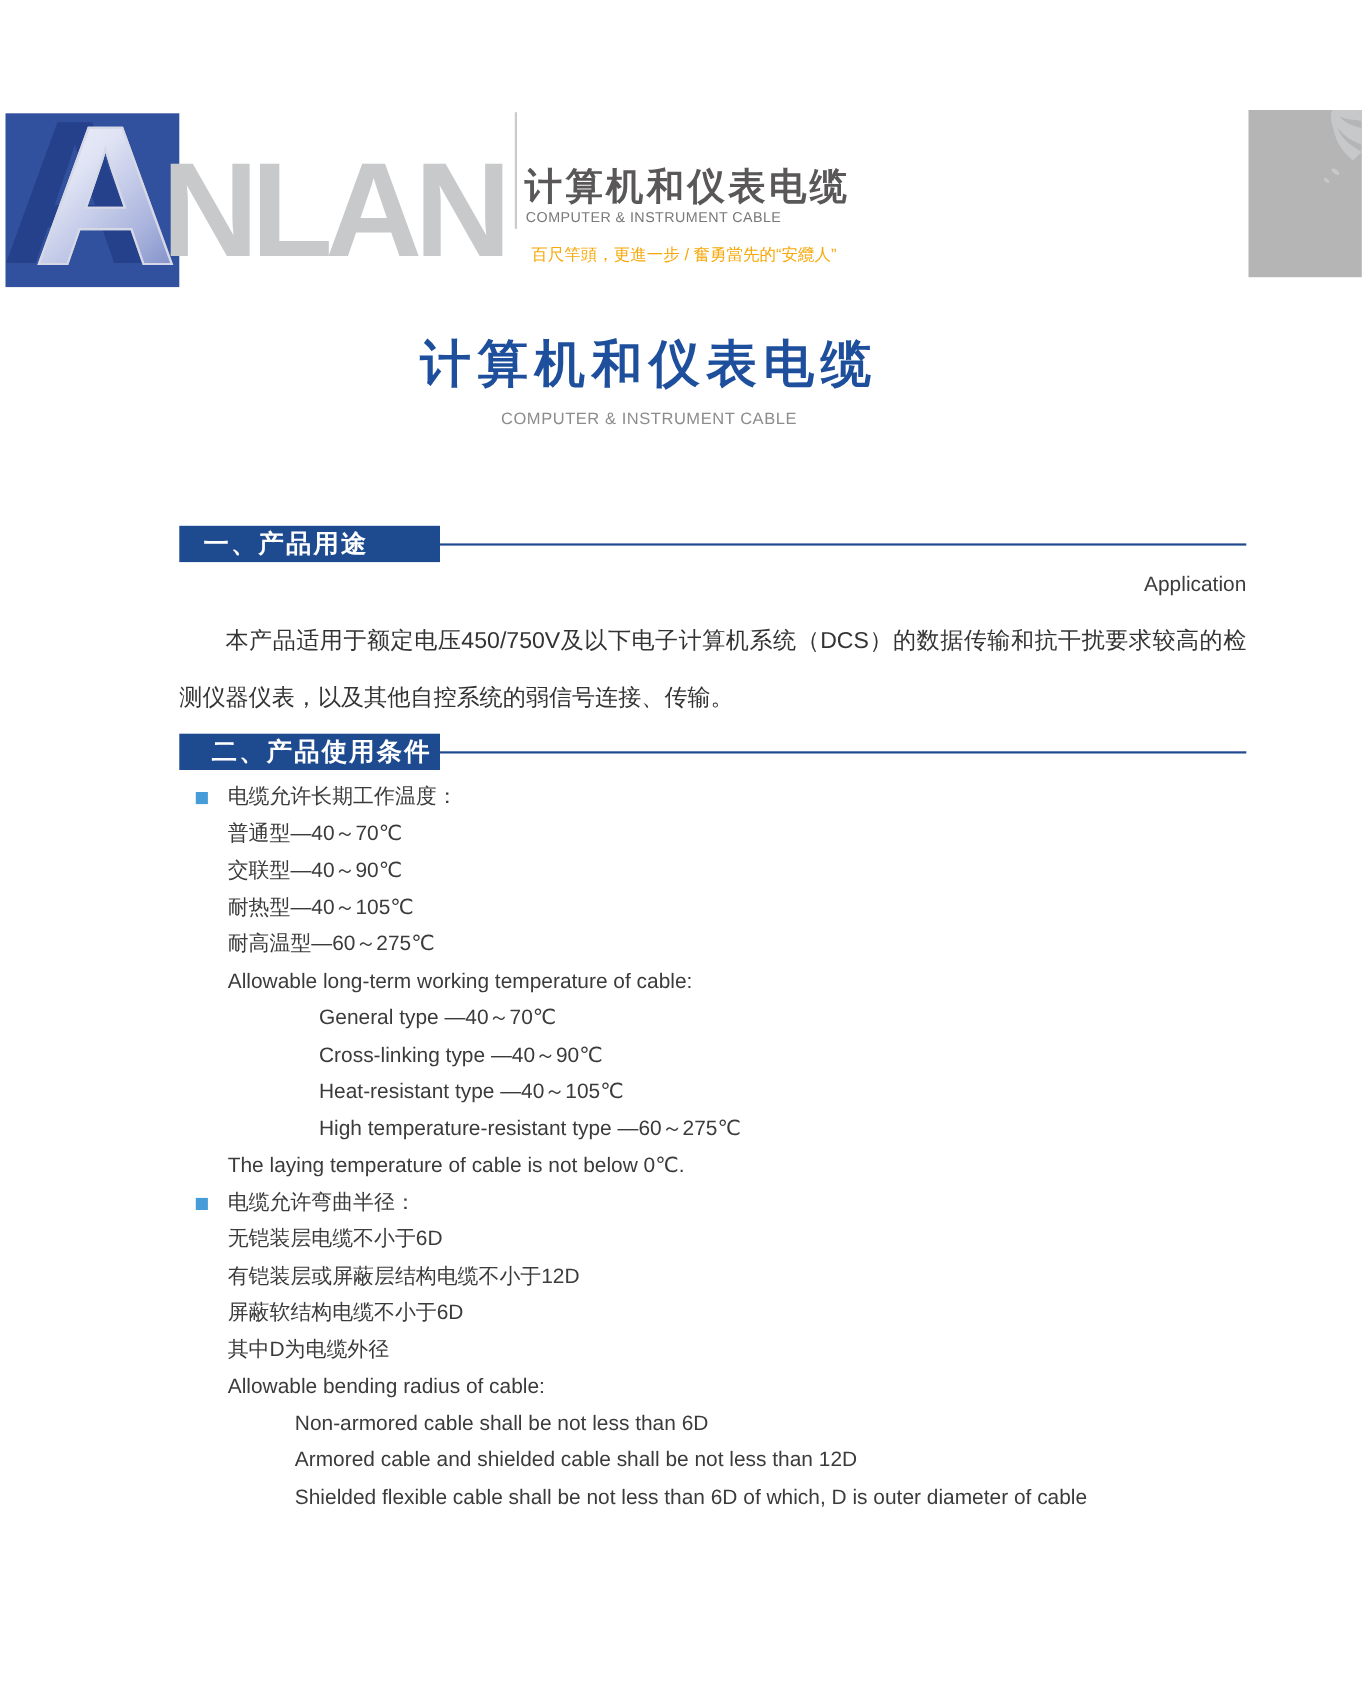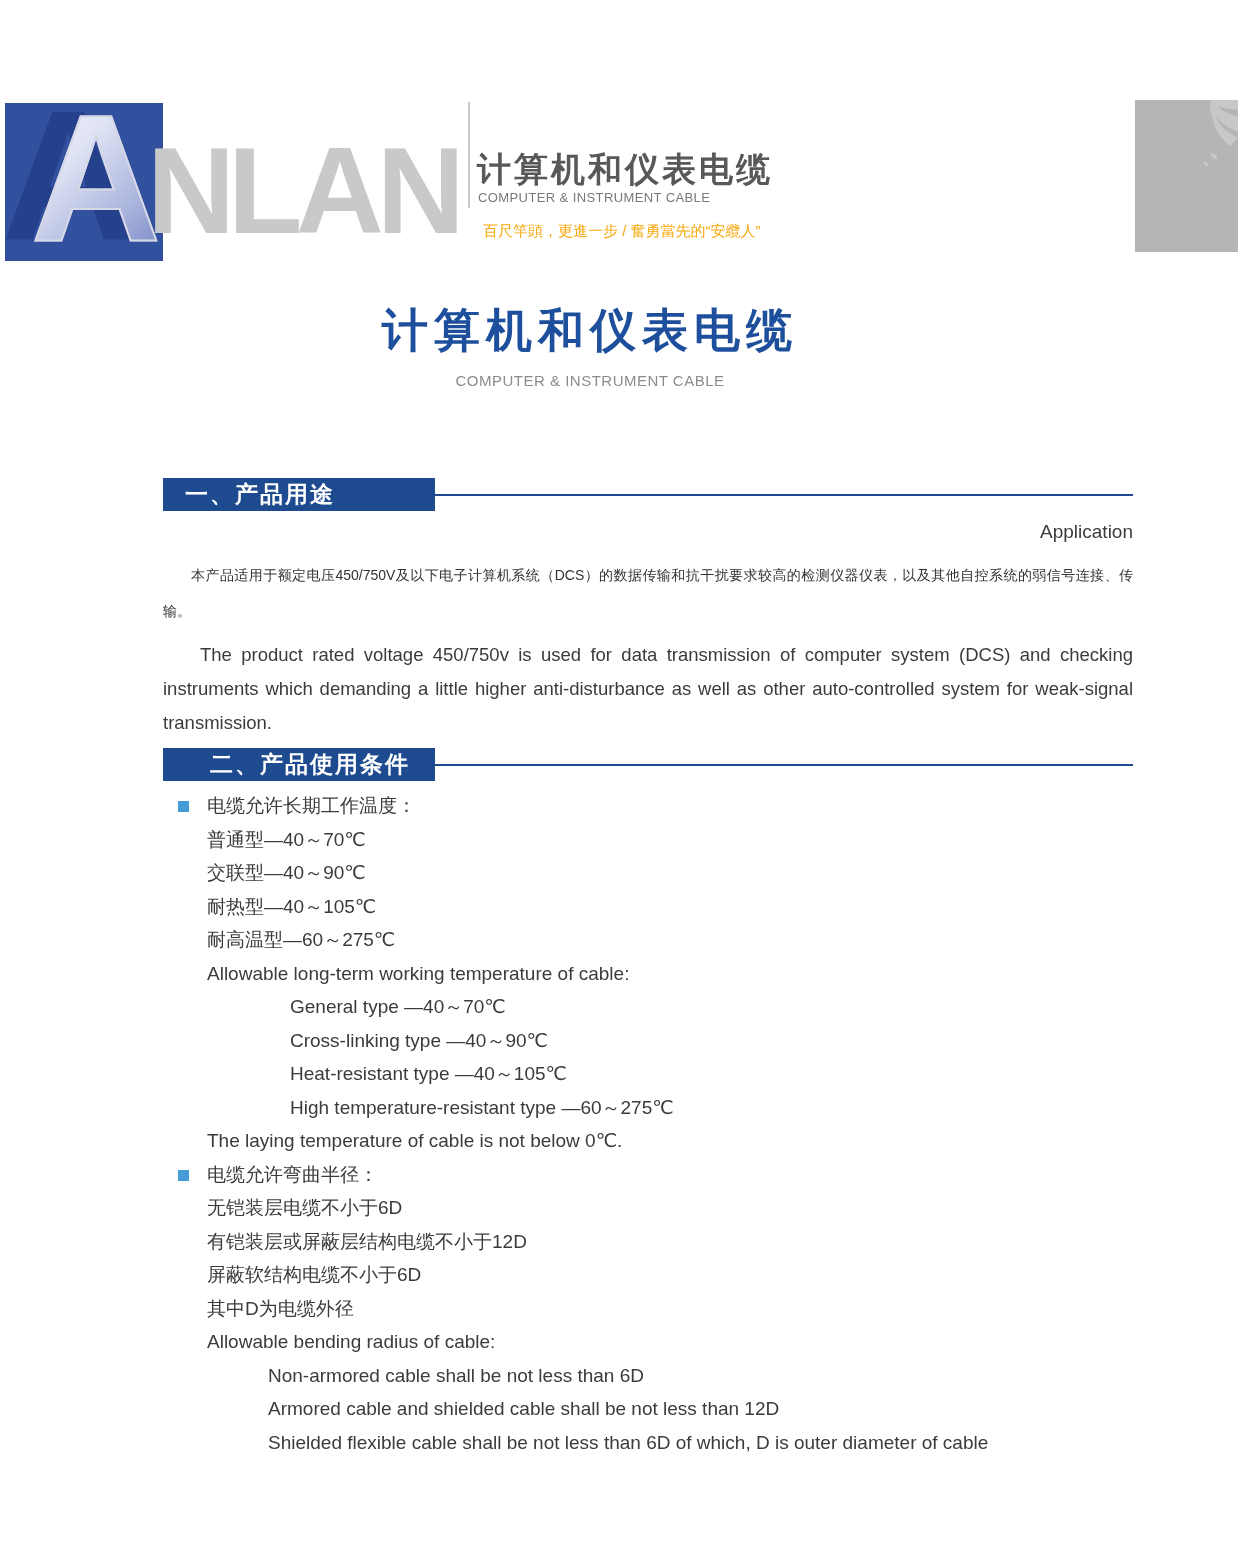--- a/index.html
+++ b/index.html
@@ -77,34 +77,34 @@
     margin-top:10px;
     font-size:15px; color:#8c8c8c; letter-spacing:0.5px;
   }
 
   
   .content {
     position:absolute; left:163px; top:478px; width:970px;
   }
   .sec-header { display:flex; align-items:center; }
   .sec-bar {
-    width:272px; height:33px; flex:0 0 auto;
+    width:237px; height:33px; flex:0 0 auto;
     background:#1e4a8f; color:#ffffff;
     font-size:23px; font-weight:bold; letter-spacing:2px;
     line-height:33px; padding-left:22px;
   }
   .sec-line { flex:1 1 auto; height:2px; background:#1e4a8f; }
   .sec-sub {
     margin:7px 0 0 38px;
     font-size:19px; line-height:28px; color:#3c3c3c;text-align:right;
   }
 
   .p-zh {
     margin-top:11px;
-    font-size:14px; line-height:36px; color:#333333;
+    font-size:21px; line-height:52px; color:#333333;
     text-align:justify; text-indent:2em;
   }
   .p-en {
     margin-top:9px; margin-bottom:8px;
     font-size:18.5px; line-height:34px; color:#3b3b3b;
     text-align:justify; text-indent:2em;
   }
   .sec2 { margin-top:6px;text-align:center; }
 
   .cond-list { margin-top:8px; }
@@ -149,21 +149,20 @@
 </div>
 
 <div class="content">
 
   <div class="sec-header">
     <div class="sec-bar">一、产品用途</div>
     <div class="sec-line"></div>
   </div>
   <div class="sec-sub">Application</div>
   <p class="p-zh">本产品适用于额定电压450/750V及以下电子计算机系统（DCS）的数据传输和抗干扰要求较高的检测仪器仪表，以及其他自控系统的弱信号连接、传输。</p>
-  <p class="p-en">The product rated voltage 450/750v is used for data transmission of computer system (DCS) and checking instruments which demanding a little higher anti-disturbance as well as other auto-controlled system for weak-signal transmission.</p>
 
   <div class="sec-header sec2">
     <div class="sec-bar">二、产品使用条件</div>
     <div class="sec-line"></div>
   </div>
 
   <div class="cond-list">
     <div class="cond-line bullet"><span class="sq"></span><span>电缆允许长期工作温度：</span></div>
     <div class="cond-line sub">普通型—40～70℃</div>
     <div class="cond-line sub">交联型—40～90℃</div>

